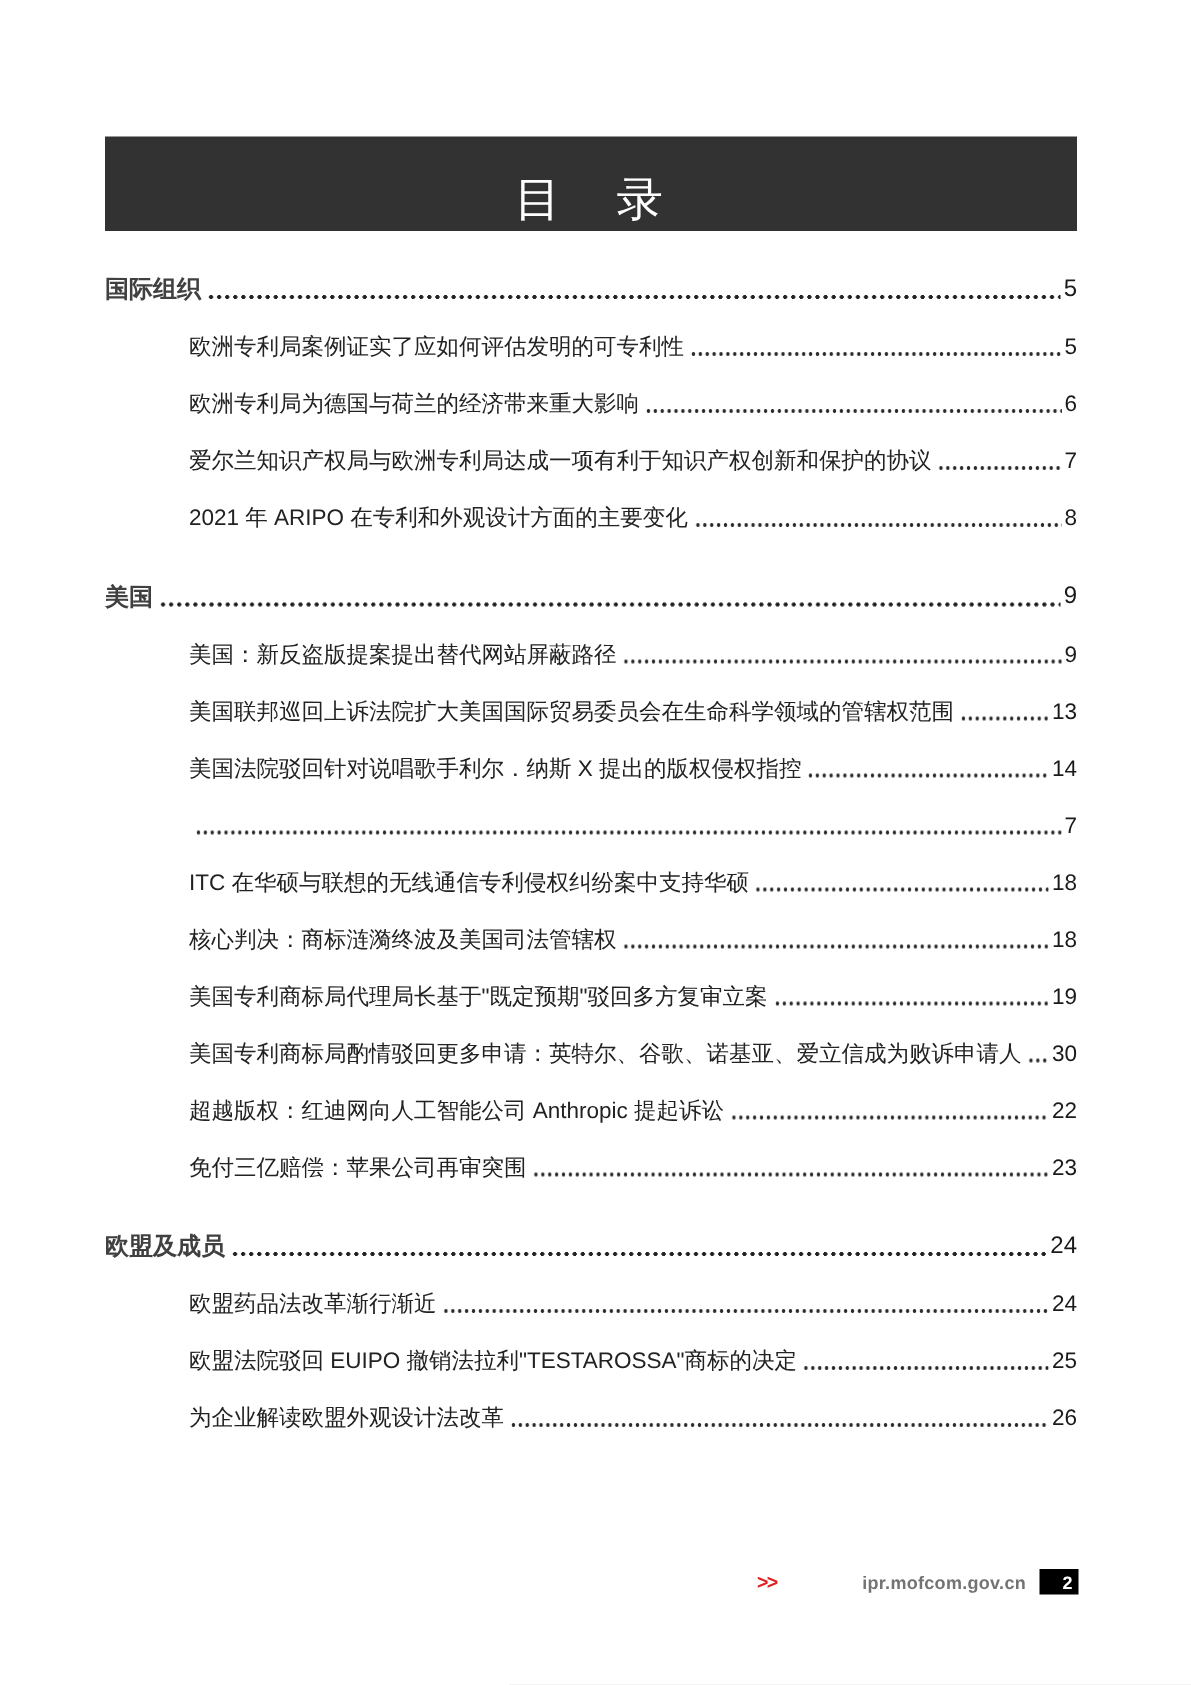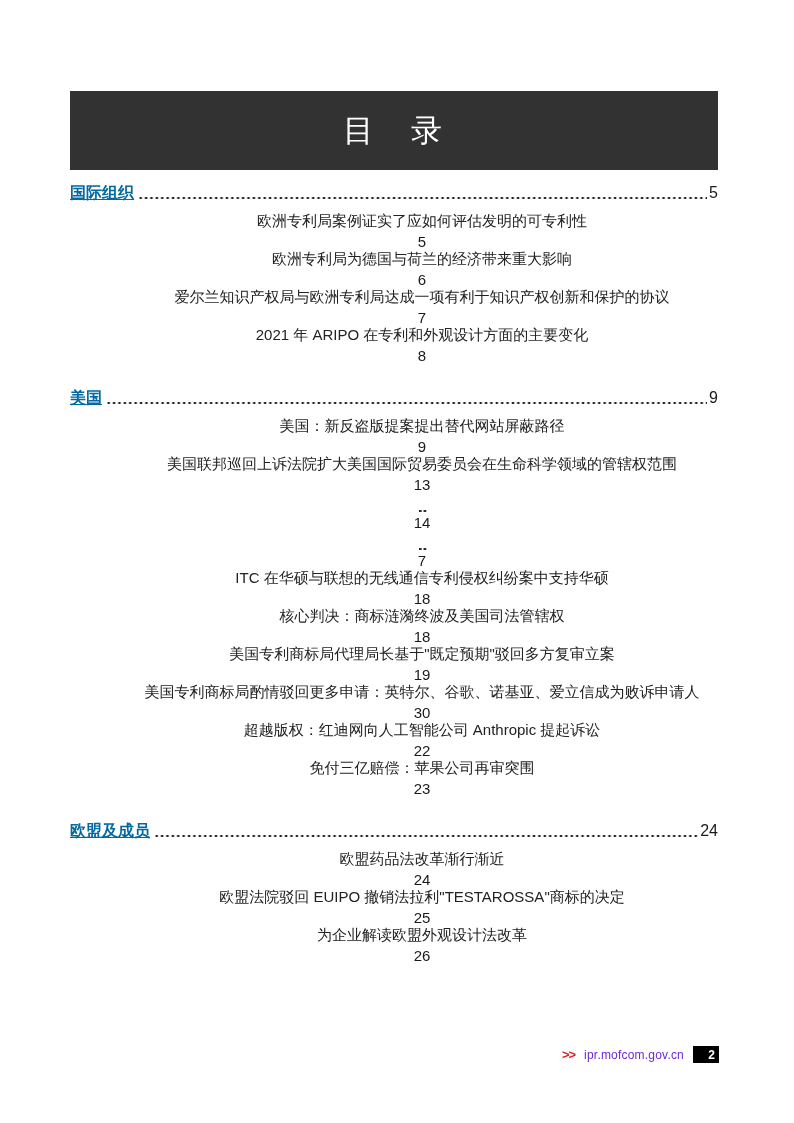--- a/index.html
+++ b/index.html
@@ -15,24 +15,24 @@
     background: #ffffff;
     margin: 0 auto;
     overflow: hidden;
     color: #1f1f1f;
   }
   .title-bar {
     position: absolute;
     left: 70px;
     top: 91px;
     width: 648px;
-    height: 79px;
+    height: 63px;
     background: #323232;
     display: flex;
-    align-items: center;
+    align-items: flex-end;
     justify-content: center;
   }
   .title-bar h1 {
     color: #ffffff;
     font-size: 31px;
     font-weight: 500;
     letter-spacing: 3px;
     white-space: pre;
   }
   .toc {
@@ -47,28 +47,26 @@
     height: 38px;
     cursor: pointer;
   }
   .section-row {
     font-size: 16px;
     margin-top: 15px;
   }
   .section-row:first-child { margin-top: 0; }
   .section-row .label {
     font-weight: bold;
-    color: #0369a1;
-    text-decoration: underline;
+    color: #404040;
   }
   .entry-row {
     font-size: 15px;
     padding-left: 56px;
     color: #222222;
-    flex-direction: column;
   }
   .label { white-space: nowrap; }
   .leader {
     flex: 1;
     height: 15px;
     margin: 0 2px 0 4px;
     background-image: radial-gradient(circle, #2b2b2b 1.05px, transparent 1.4px);
     background-size: 4.6px 4px;
     background-repeat: repeat-x;
     background-position: left bottom 1px;
@@ -92,24 +90,25 @@
     font-size: 12px;
   }
   .chevrons {
     font-weight: bold;
     letter-spacing: -1px;
     font-size: 13px;
     line-height: 1;
     transform: scaleY(1.05);
   }
   .site {
-    color: #6d28d9;
-    font-weight: 400;
+    color: #737373;
+    font-weight: 700;
     text-decoration: none;
     letter-spacing: 0.2px;
+    margin-left: 48px;
   }
   .pagenum-box {
     width: 26px;
     height: 17px;
     background: #000000;
     color: #ffffff;
     display: flex;
     align-items: center;
     justify-content: flex-end;
     padding-right: 4px;
@@ -161,20 +160,21 @@
         <span class="label">美国：新反盗版提案提出替代网站屏蔽路径</span>
         <span class="leader"></span>
         <span class="page-num">9</span>
       </div>
       <div class="row entry-row">
         <span class="label">美国联邦巡回上诉法院扩大美国国际贸易委员会在生命科学领域的管辖权范围</span>
         <span class="leader"></span>
         <span class="page-num">13</span>
       </div>
       <div class="row entry-row">
+        <span class="label">美国法院驳回针对说唱歌手利尔．纳斯 X 提出的版权侵权指控</span>
         <span class="leader"></span>
         <span class="page-num">14</span>
       </div>
       <div class="row entry-row">
         <span class="leader"></span>
         <span class="page-num">7</span>
       </div>
       <div class="row entry-row">
         <span class="label">ITC 在华硕与联想的无线通信专利侵权纠纷案中支持华硕</span>
         <span class="leader"></span>

